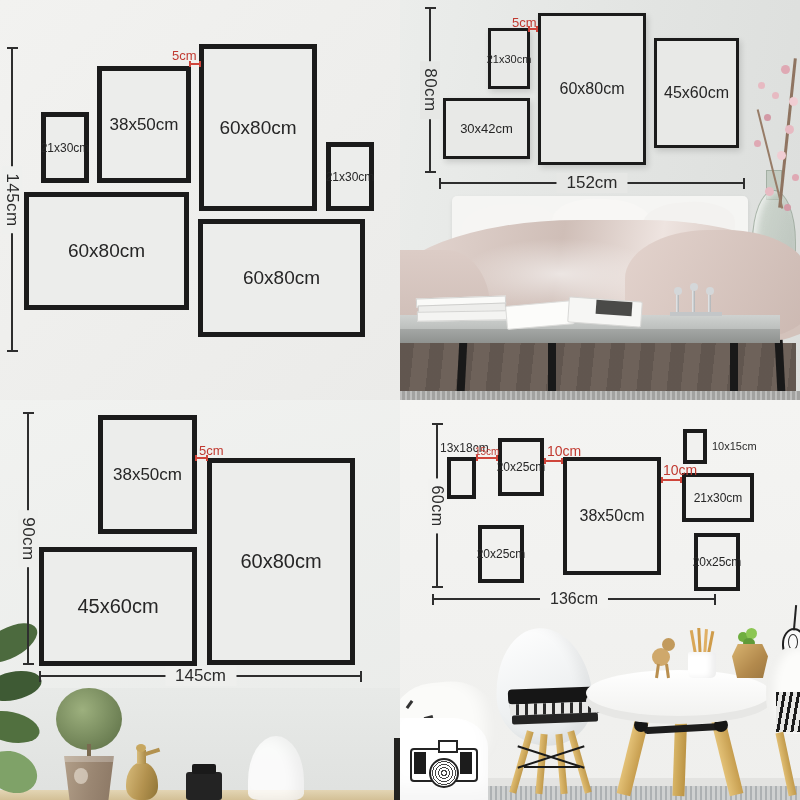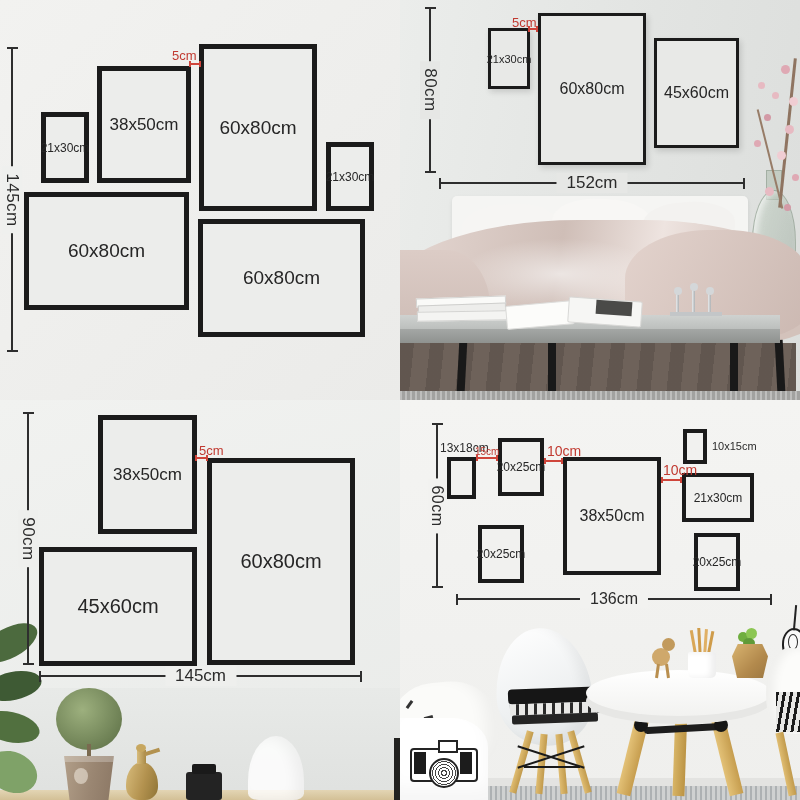--- a/index.html
+++ b/index.html
@@ -133,20 +133,23 @@
 
     <div class="frame" style="left:88px;top:28px;width:42px;height:61px;font-size:11px">
         <span>21x30cm</span>
       </div>
     <div class="frame" style="left:138px;top:13px;width:108px;height:152px;font-size:16px">
         <span>60x80cm</span>
       </div>
     <div class="frame" style="left:254px;top:38px;width:85px;height:110px;font-size:16px">
         <span>45x60cm</span>
       </div>
+    <div class="frame" style="left:43px;top:98px;width:87px;height:61px;font-size:13px">
+        <span>30x42cm</span>
+      </div>
 
     <div class="red" style="left:112px;top:15px">5cm</div>
     <div class="redline" style="left:128px;top:28px;width:10px"></div>
   </div>
 
   <div class="quad q3">
     <div class="scene">
       <div class="abs" style="left:0;top:288px;width:400px;height:112px;background:linear-gradient(#e8eae8,#dfe1df)"></div>
       <div class="abs" style="left:0;top:390px;width:400px;height:10px;background:linear-gradient(#e3d5b4,#d3c096)"></div>
 
@@ -257,21 +260,21 @@
       <div class="abs" style="left:376px;top:292px;width:28px;height:40px;background:repeating-linear-gradient(100deg,#1c1c1c 0 3px,#e8e8e6 3px 7px)"></div>
       <div class="abs" style="left:382px;top:332px;width:8px;height:64px;background:linear-gradient(90deg,#e0bd72,#c19a4c);transform:rotate(-12deg)"></div>
     </div>
 
     <div class="vruler" style="left:31px;top:23px;height:165px">
       <div class="vr-line"></div>
       <div class="vr-cap" style="top:0"></div>
       <div class="vr-cap" style="bottom:0"></div>
       <div class="vlabel">60cm</div>
     </div>
-    <div class="hruler" style="left:56px;top:193px;width:316px">
+    <div class="hruler" style="left:32px;top:193px;width:284px">
       <div class="hr-line"></div>
       <div class="hr-cap" style="left:0"></div>
       <div class="hr-cap" style="right:0"></div>
       <div class="hlabel">136cm</div>
     </div>
 
     <div class="frame" style="left:47px;top:57px;width:29px;height:42px"></div>
     <div class="abs" style="left:40px;top:41px;font-size:12px;z-index:8;white-space:nowrap">13x18cm</div>
     <div class="frame" style="left:98px;top:38px;width:46px;height:58px;font-size:12px">
         <span>20x25cm</span>

